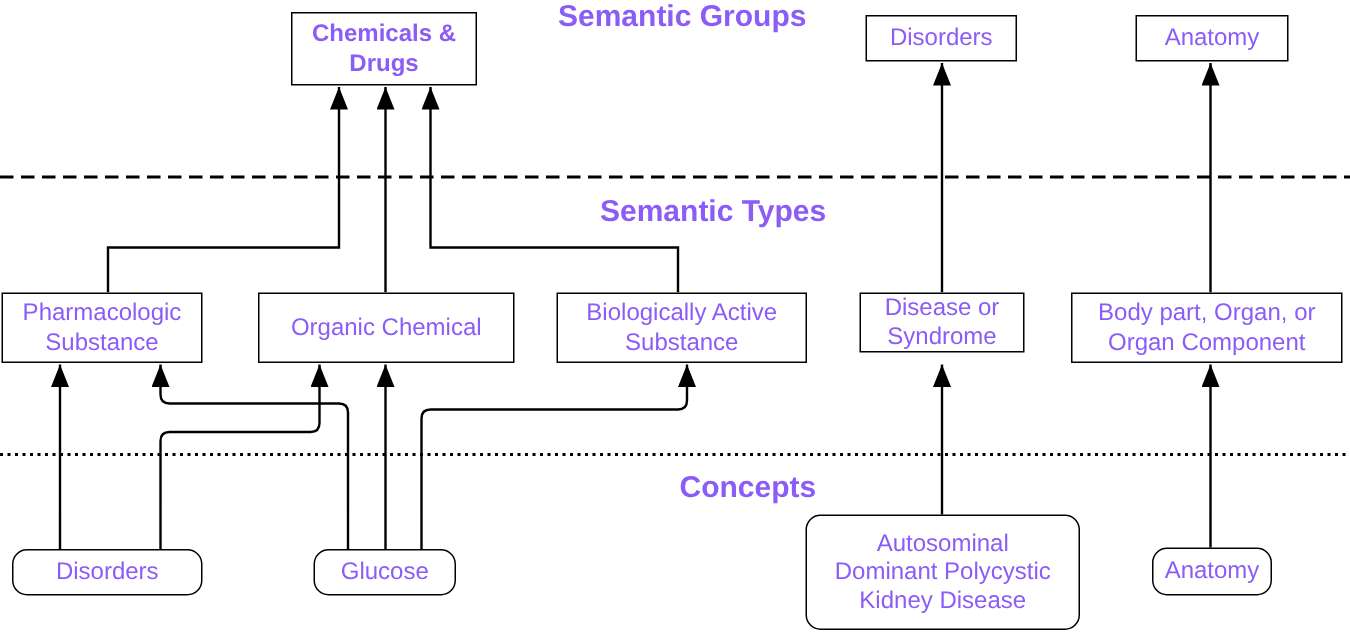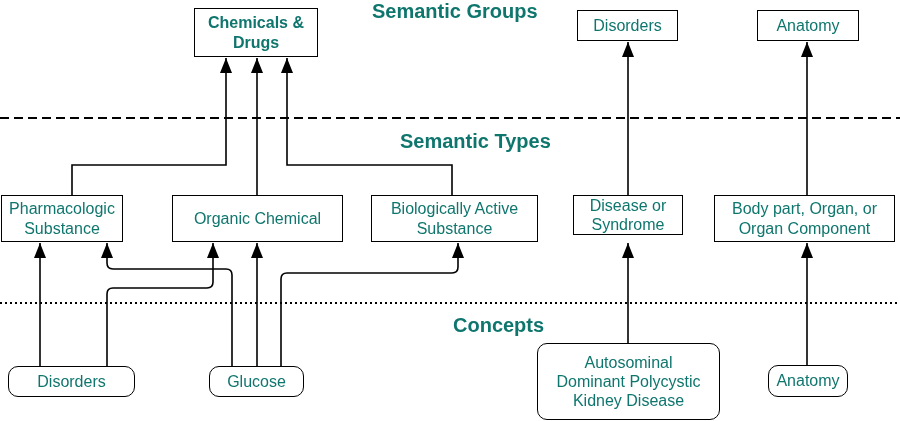--- a/index.html
+++ b/index.html
@@ -6,21 +6,21 @@
     margin: 0;
     padding: 0;
     background: #ffffff;
   }
   #canvas {
     position: relative;
     width: 900px;
     height: 421px;
     background: #ffffff;
     font-family: "Liberation Sans", sans-serif;
-    color: #0f766e;
+    color: #8b5cf6;
     overflow: hidden;
   }
   #edges {
     position: absolute;
     left: 0;
     top: 0;
     width: 900px;
     height: 421px;
   }
   .node {
@@ -78,21 +78,21 @@
   </svg>
 
   <div class="layer-title" style="left:372px; top:0px;">Semantic Groups</div>
   <div class="layer-title" style="left:400px; top:130px;">Semantic Types</div>
   <div class="layer-title" style="left:412px; top:314px;margin-left:41px;">Concepts</div>
 
   <div class="node" style="left:194px; top:8px; width:124px; height:49px;font-weight:bold;">Chemicals &amp;<br>Drugs</div>
   <div class="node" style="left:577px; top:10px; width:101px; height:31px;">Disorders</div>
   <div class="node" style="left:757px; top:10px; width:102px; height:31px;">Anatomy</div>
 
-  <div class="node" style="left:1px; top:195px; width:122px; height:47px;">Pharmacologic<br>Substance</div>
+  <div class="node" style="left:1px; top:195px; width:134px; height:47px;">Pharmacologic<br>Substance</div>
   <div class="node" style="left:172px; top:195px; width:171px; height:47px;">Organic Chemical</div>
   <div class="node" style="left:371px; top:195px; width:167px; height:47px;">Biologically Active<br>Substance</div>
   <div class="node" style="left:573px; top:195px; width:110px; height:40px;">Disease or<br>Syndrome</div>
   <div class="node" style="left:714px; top:195px; width:181px; height:47px;">Body part, Organ, or<br>Organ Component</div>
 
   <div class="node rounded" style="left:8px; top:366px; width:127px; height:31px;">Disorders</div>
   <div class="node rounded" style="left:209px; top:366px; width:95px; height:31px;">Glucose</div>
   <div class="node rounded" style="left:537px; top:343px; width:183px; height:77px;">Autosominal<br>Dominant Polycystic<br>Kidney Disease</div>
   <div class="node rounded" style="left:768px; top:365px; width:80px; height:32px;">Anatomy</div>
 

